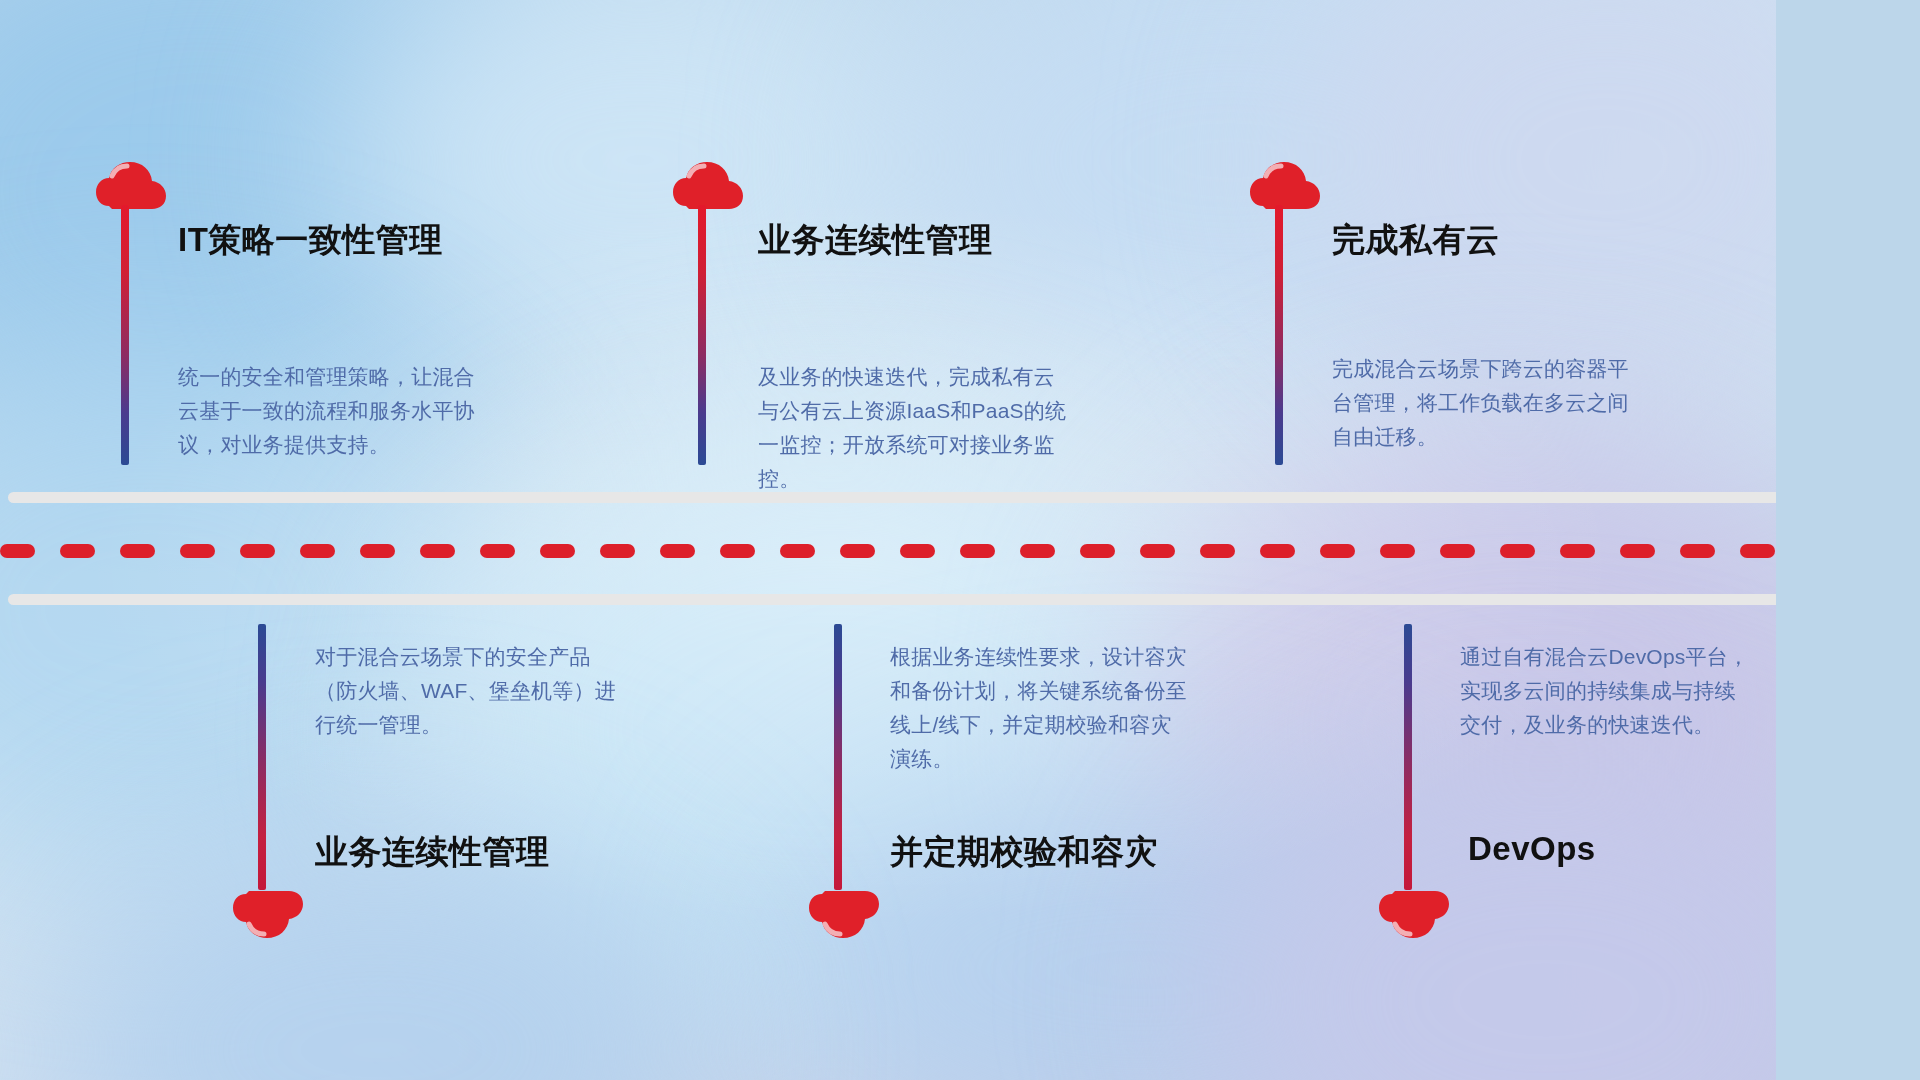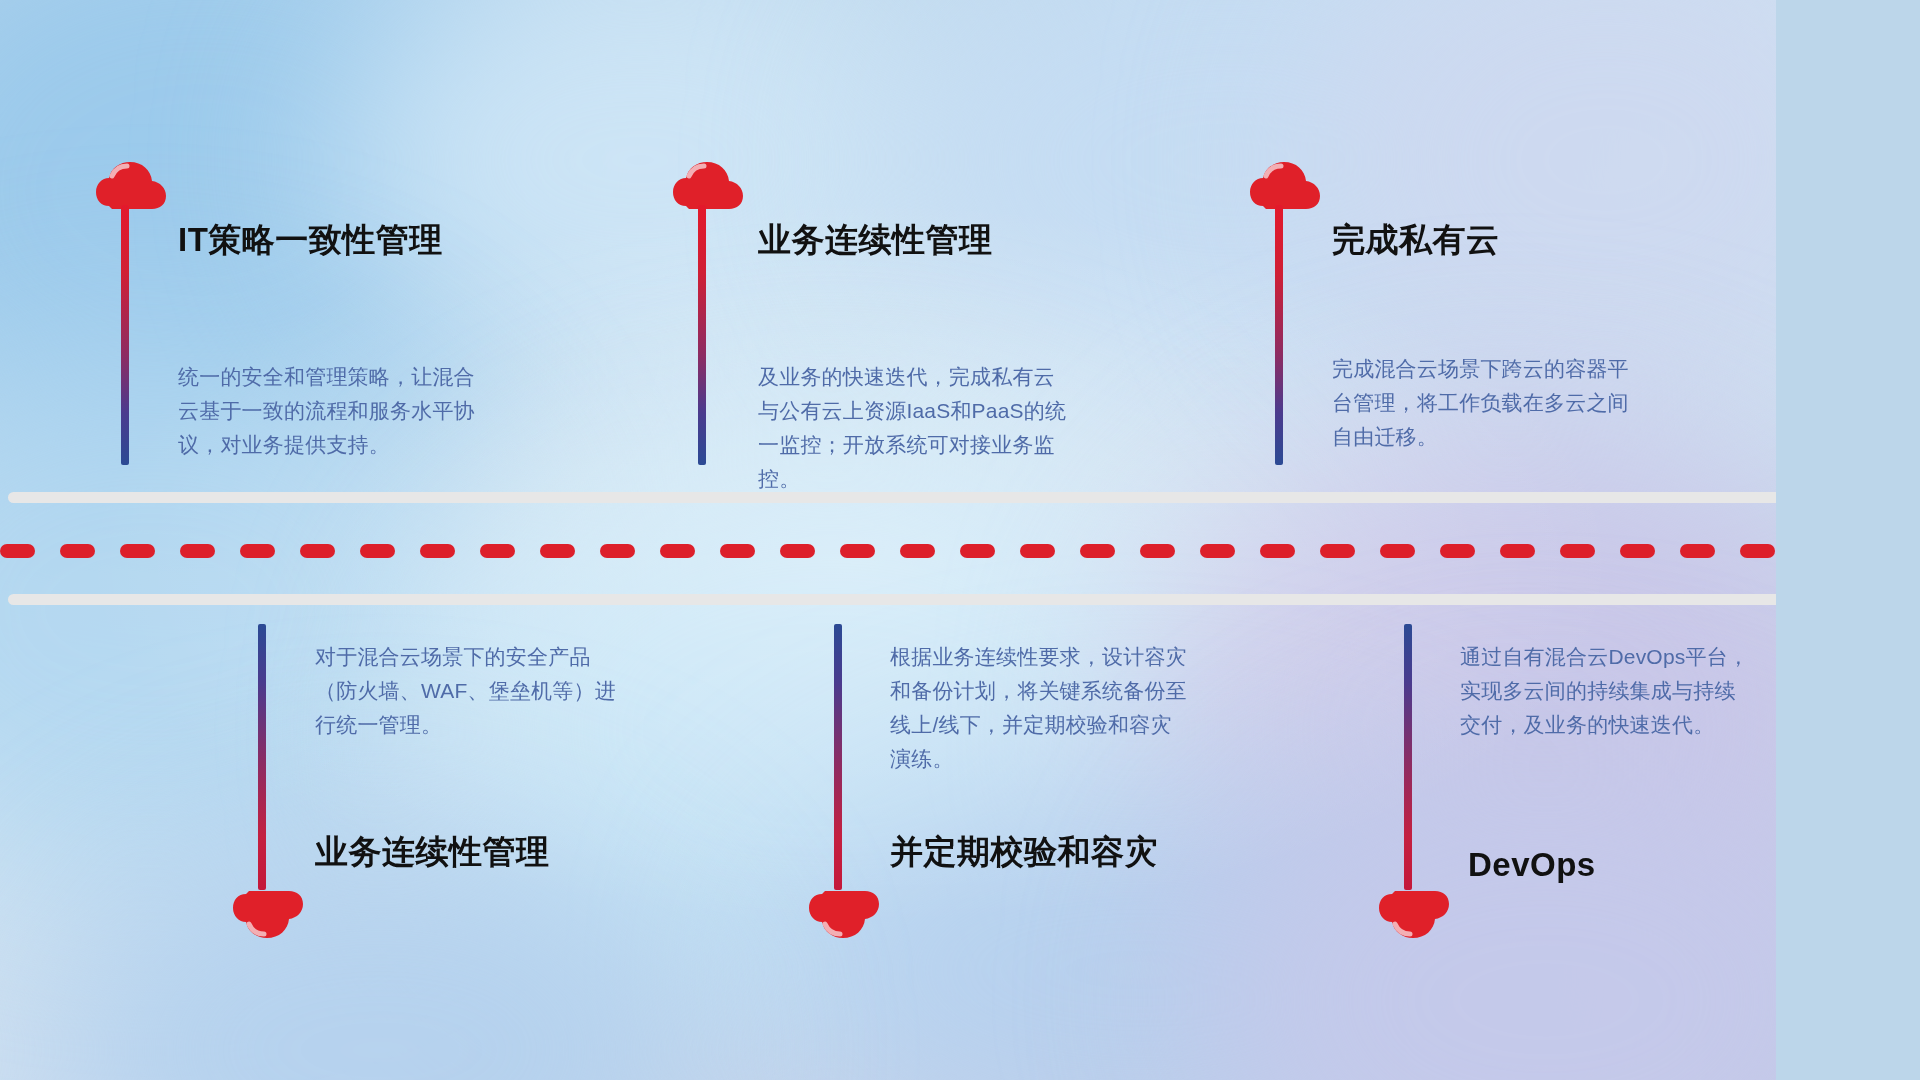--- a/index.html
+++ b/index.html
@@ -198,16 +198,16 @@
     <div class="stem up" style="left:1404px;top:624px;height:266px;"></div>
     <div class="pin" style="left:1378px;top:888px;">
       <svg width="72" height="52" viewBox="0 0 72 52" class="cloud" style="transform:scaleY(-1);">
         <path d="M14,46 C6,46 1,40 1,32 C1,24 7,18 14,18 C16,8 25,2 35,2 C47,2 56,10 57,21 C65,22 71,28 71,36 C71,44 65,49 57,49 L17,49 Z" fill="#e02029"></path>
         <path d="M17,16 C20,9 26,6 32,6" stroke="#f6c9cd" stroke-width="5" stroke-linecap="round" fill="none" opacity=".85"></path>
       </svg>
     </div>
     <div class="col-body" style="left:1460px;top:640px;">通过自有混合云DevOps平台，
 实现多云间的持续集成与持续
 交付，及业务的快速迭代。</div>
-    <div class="col-title" style="left:1468px;top:830px;margin-top:16px;">DevOps</div>
+    <div class="col-title" style="left:1468px;top:830px;">DevOps</div>
   </div>
 
 </div>
 
 </body></html>

